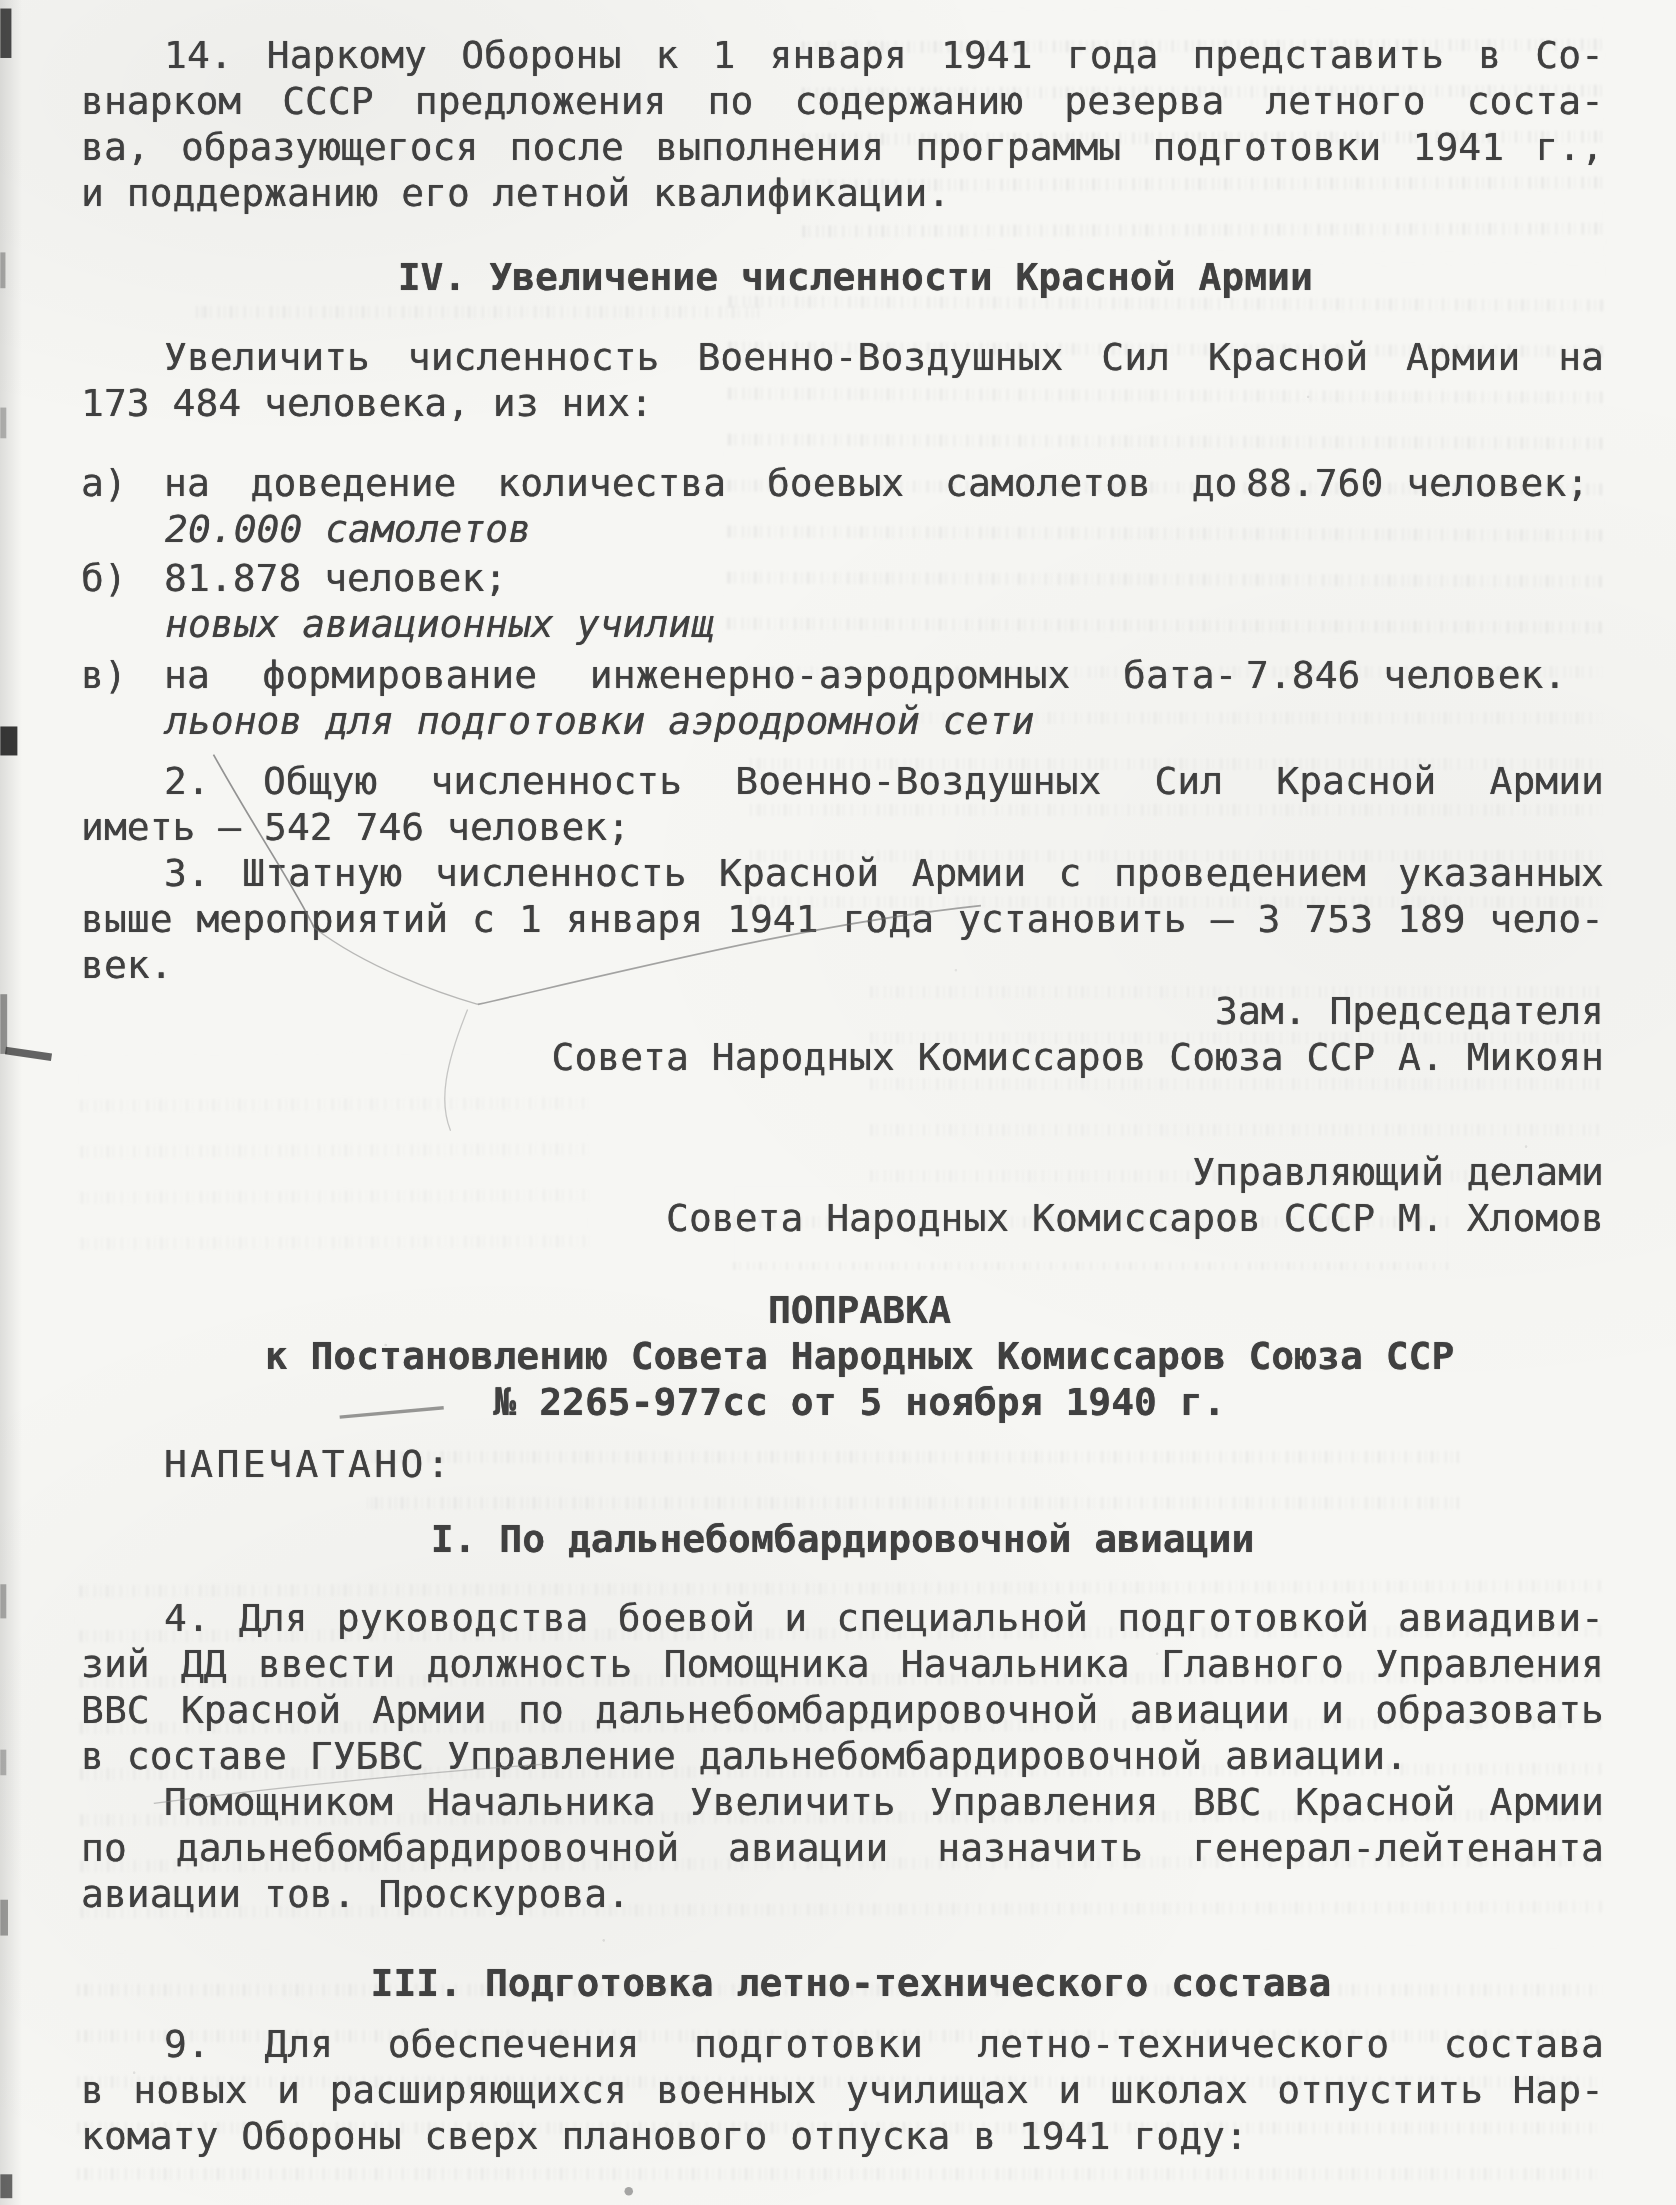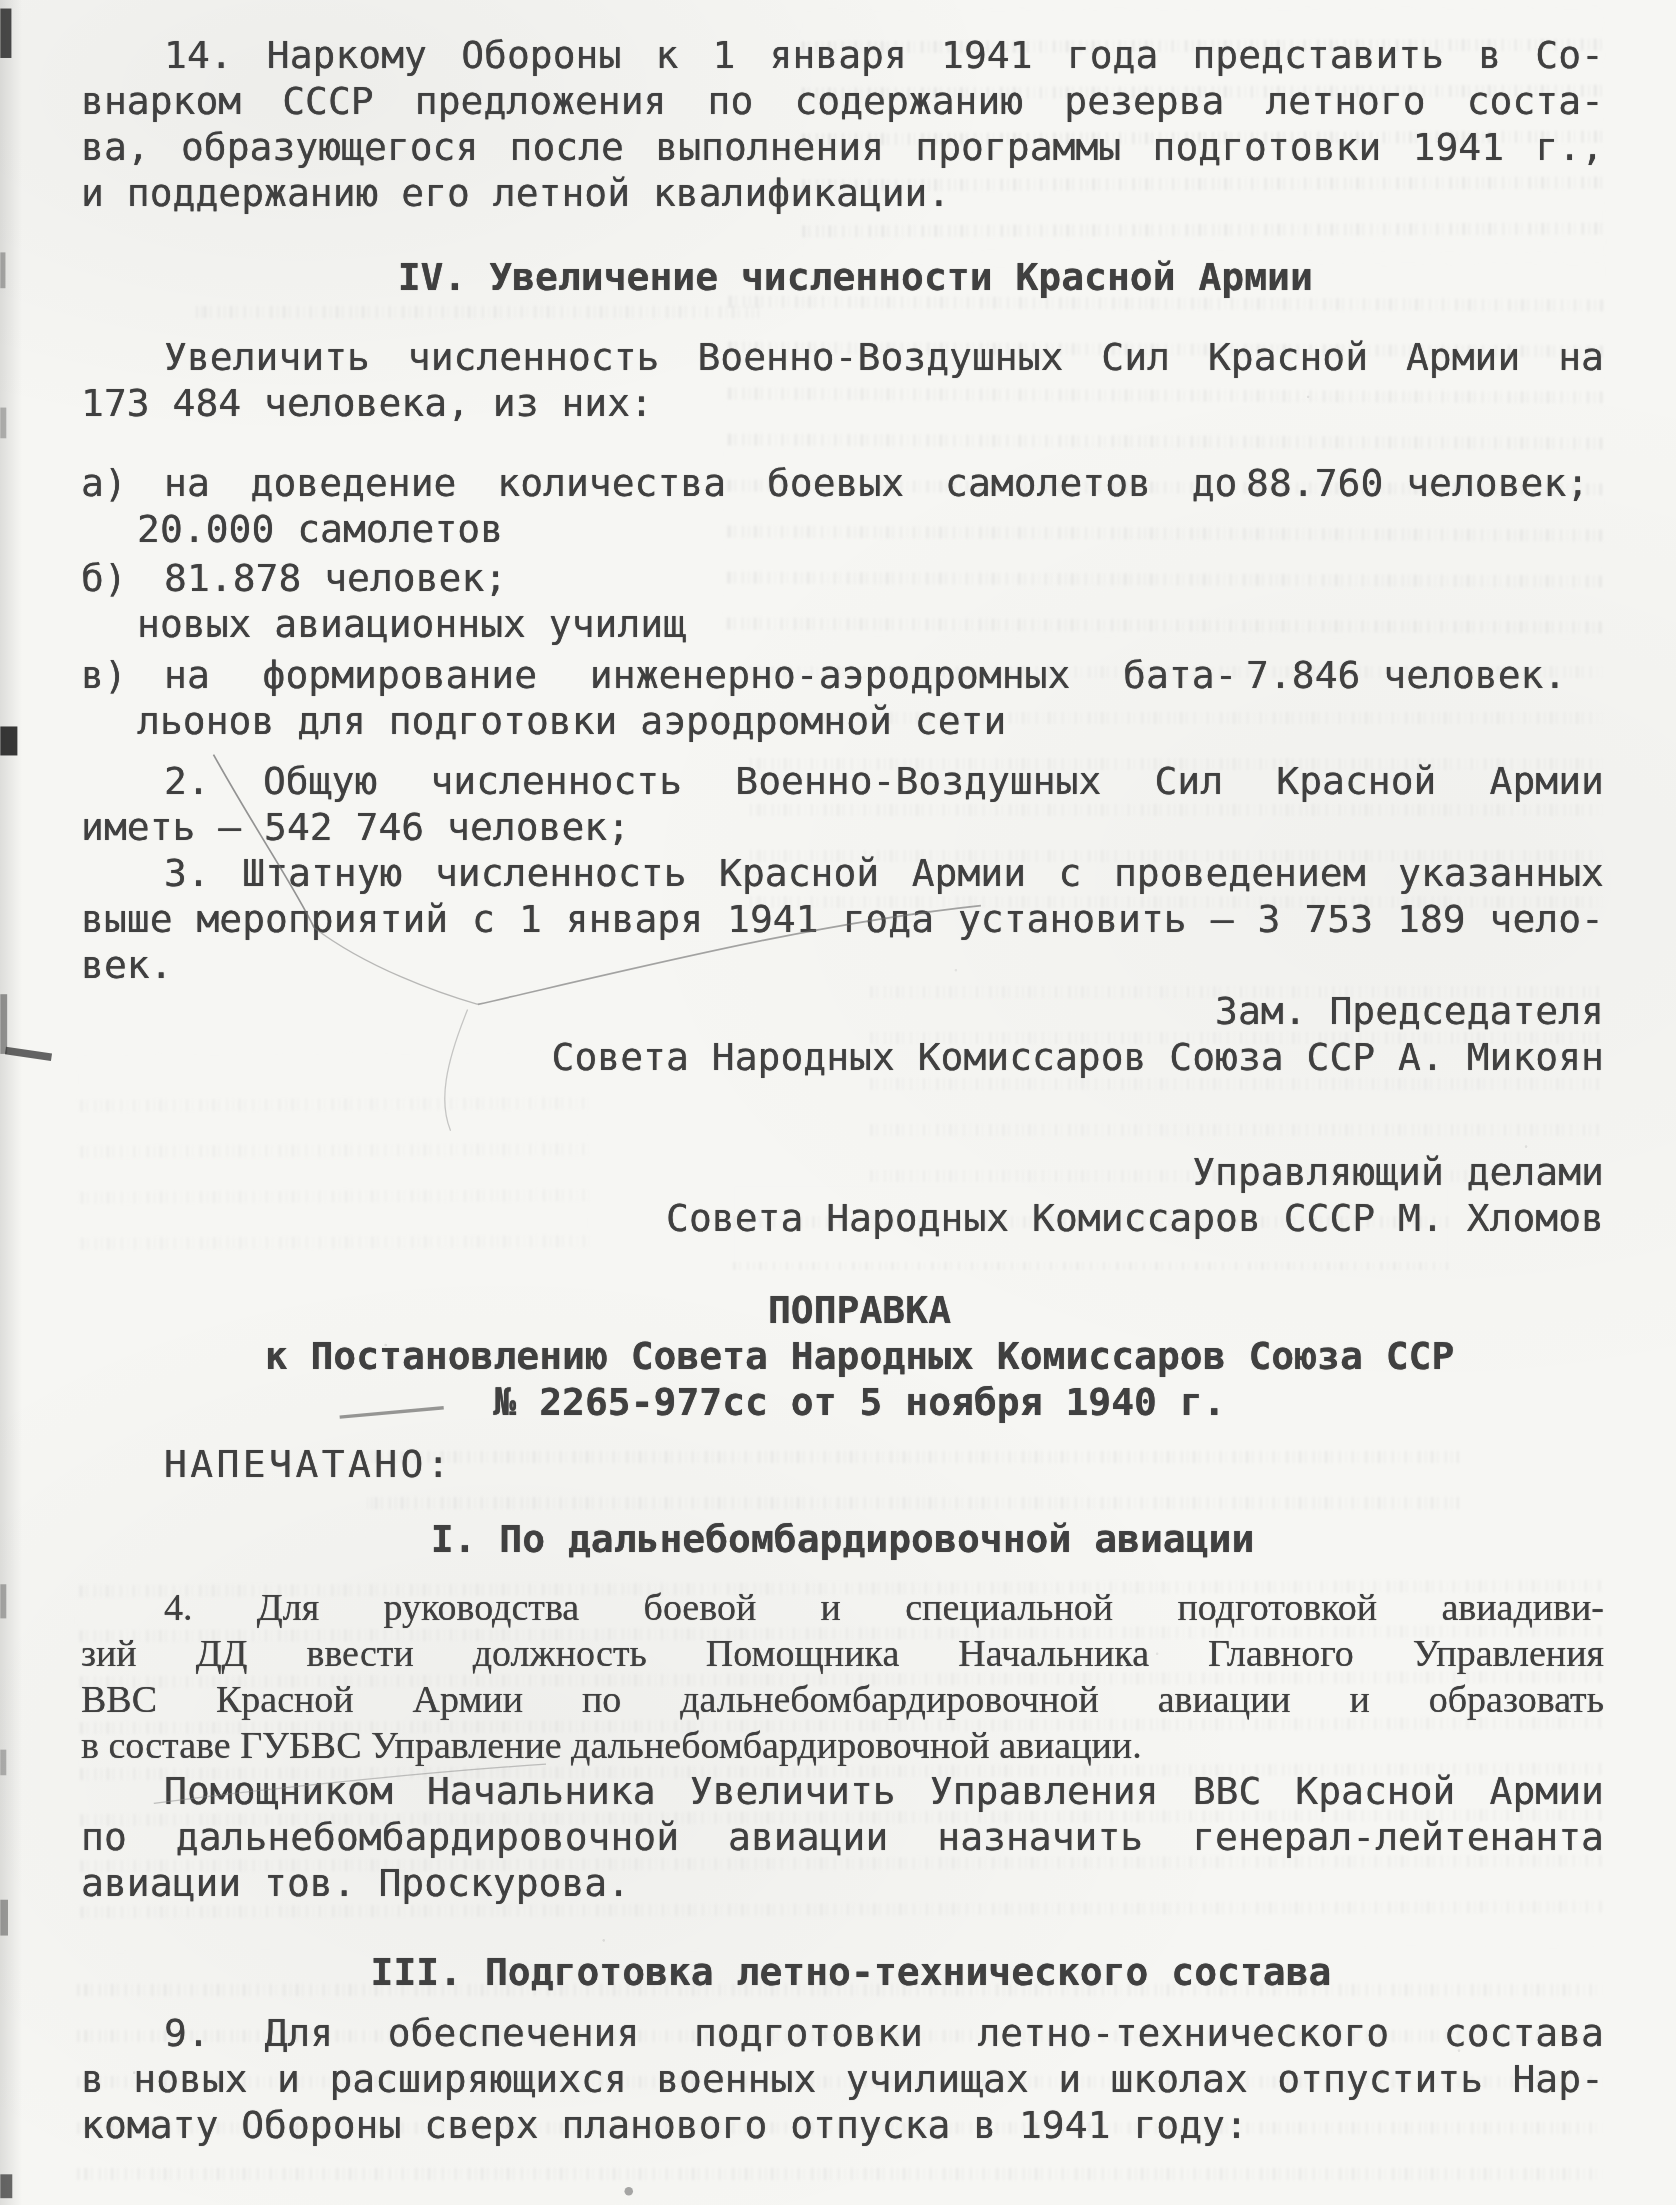--- a/index.html
+++ b/index.html
@@ -61,32 +61,32 @@
   .just{white-space:normal;text-align:justify;text-align-last:justify;}
   .ind{text-indent:83px;}
   .heading{font-weight:bold;text-align:center;white-space:nowrap;text-align-last:center;}
   .amend-block{font-weight:bold;text-align:center;text-align-last:center;margin-left:34px;}
   .sig{text-align:right;text-align-last:right;}
   .spaced{letter-spacing:3.4px;}
   .item-l1{display:flex;}
   .item-label{width:83px;flex:0 0 83px;}
   .item-text{flex:1 1 auto;text-align:justify;text-align-last:justify;padding-right:8.5px;}
   .item-value{flex:0 0 358px;white-space:nowrap;}
-  .item-cont{margin-left:56px;}
+  .item-cont{margin-left:84px;font-style:italic;}
   .m-hiv{margin-top:38px;margin-left:25.6px;}
   .m-inc{margin-top:34px;}
   .m-items{margin-top:34px;}
   .m-itemb{margin-top:3.4px;}
   .m-itemv{margin-top:5.1px;}
   .m-p2{margin-top:13.6px;}
   .m-sig2{margin-top:69px;}
   .m-amend{margin-top:46px;}
   .m-printed{margin-top:16px;}
   .m-hi{margin-top:29px;}
-  .m-p4{margin-top:22px;font-family:Liberation Serif, serif;}
+  .m-p4{margin-top:33px;}
   .m-hiii{margin-top:43px;margin-left:17px;}
   .m-p9{margin-top:14.5px;}
 </style>
 </head>
 <body>
 
 <div class="page">
 
   <div class="ghost" style="left:802px;top:8.5px;width:802px;height:256px;opacity:.13;transform:rotate(-.2deg)"></div>
   <div class="ghost" style="left:196px;top:275px;width:563px;height:63px;opacity:.10"></div>

